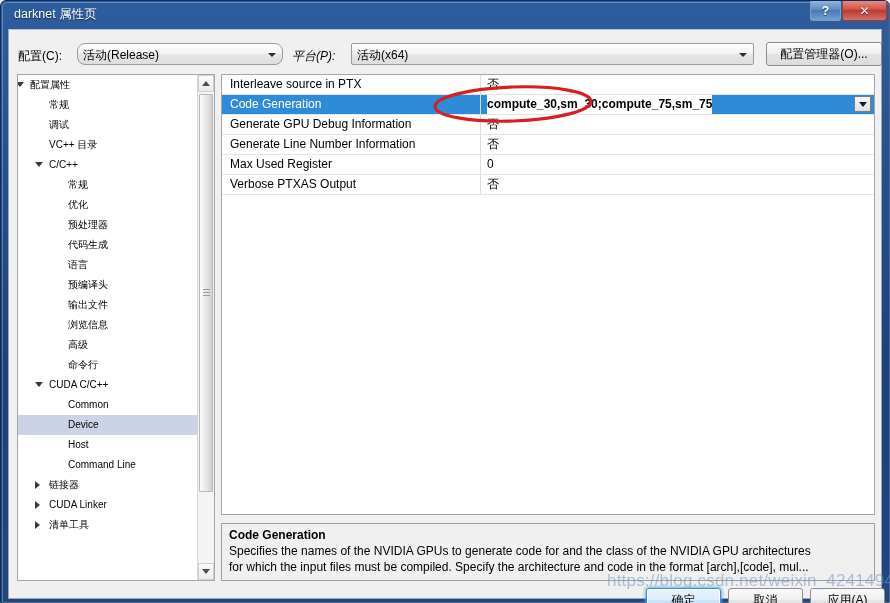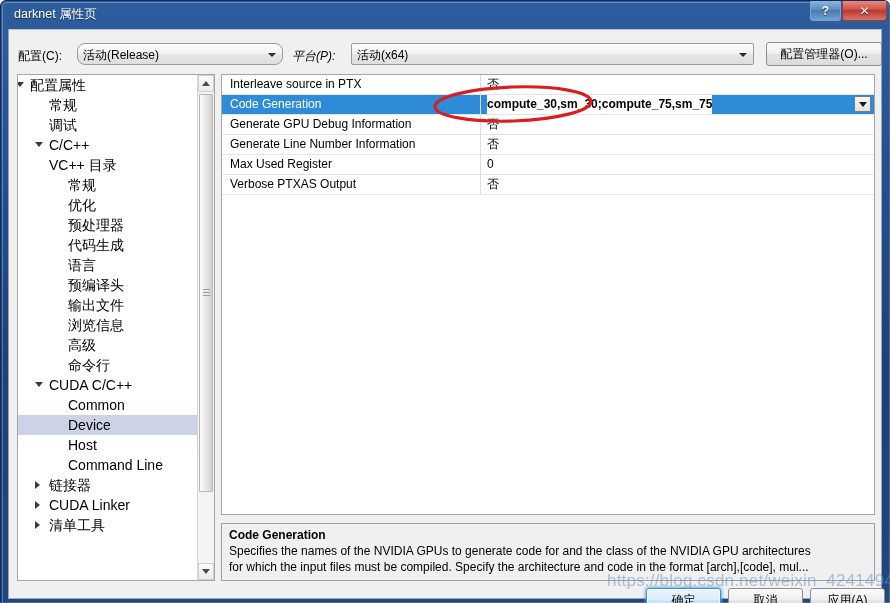--- a/index.html
+++ b/index.html
@@ -191,21 +191,21 @@
     position: absolute;
     left: 0; top: 0;
     width: 180px;
     height: 505px;
     overflow: hidden;
   }
   .tree-item {
     position: relative;
     height: 20px;
     line-height: 20px;
-    font-size: 14px;
+    font-size: 10px;
     white-space: nowrap;
     cursor: default;
     color: #000;
   }
   .tree-item.selected {
     background: #cdd3e6;
   }
   .tree-arrow {
     position: absolute;
     top: 7px;
@@ -472,25 +472,25 @@
             <span class="tree-arrow expanded" style="left: -2px;"></span>
             <span style="position: absolute; left: 12px; top: 0px;">配置属性</span>
           </div>
           <div class="tree-item">
             <span style="position: absolute; left: 31px; top: 0px;">常规</span>
           </div>
           <div class="tree-item">
             <span style="position: absolute; left: 31px; top: 0px;">调试</span>
           </div>
           <div class="tree-item">
+            <span style="position: absolute; left: 31px; top: 0px;">VC++ 目录</span>
+          </div>
+          <div class="tree-item">
             <span class="tree-arrow expanded" style="left: 17px;"></span>
             <span style="position: absolute; left: 31px; top: 0px;">C/C++</span>
-          </div>
-          <div class="tree-item">
-            <span style="position: absolute; left: 31px; top: 0px;">VC++ 目录</span>
           </div>
           <div class="tree-item">
             <span style="position: absolute; left: 50px; top: 0px;">常规</span>
           </div>
           <div class="tree-item">
             <span style="position: absolute; left: 50px; top: 0px;">优化</span>
           </div>
           <div class="tree-item">
             <span style="position: absolute; left: 50px; top: 0px;">预处理器</span>
           </div>

